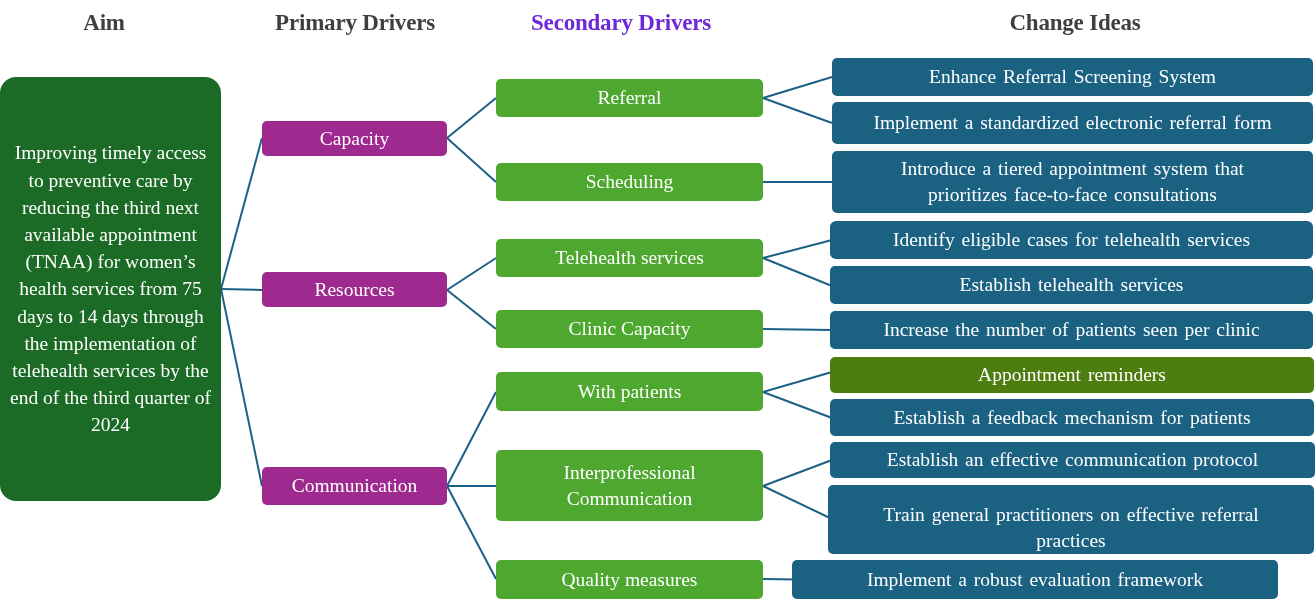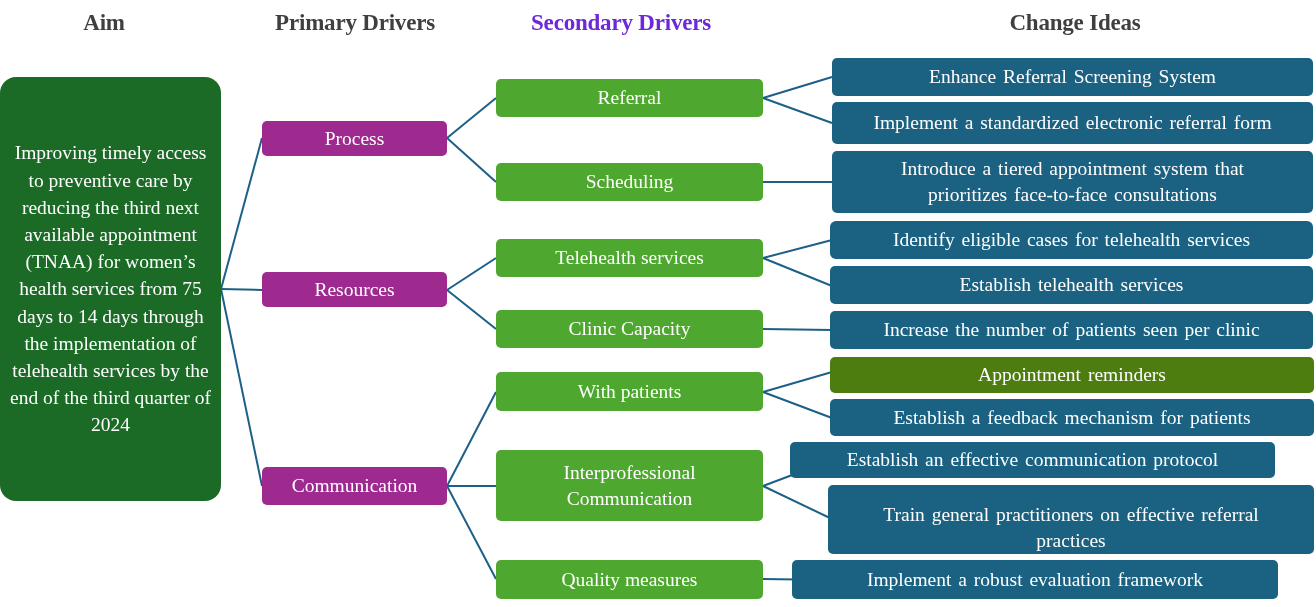--- a/index.html
+++ b/index.html
@@ -50,21 +50,21 @@
   <line x1="763" y1="486" x2="832" y2="460" style="stroke: rgb(29, 96, 135);"></line>
   <line x1="763" y1="486" x2="832" y2="519" style="stroke: rgb(29, 96, 135);"></line>
   <line x1="763" y1="579" x2="832" y2="580" style="stroke: rgb(29, 96, 135);"></line>
 </svg>
 
 <div class="box aim" style="left: 0px; top: 77px; width: 221px; height: 424px; background: rgb(27, 107, 38);">
   <span>Improving timely access to preventive care by reducing the third next available appointment (TNAA) for women’s health services from 75 days to 14 days through the implementation of telehealth services by the end of the third quarter of 2024</span>
 </div>
 
 <div class="box pri" style="left: 262px; top: 121px; width: 185px; height: 35px; background: rgb(159, 42, 143);">
-  <span>Process</span>
+  <span>Capacity</span>
 </div>
 <div class="box pri" style="left: 262px; top: 272px; width: 185px; height: 35px; background: rgb(159, 42, 143);">
   <span>Resources</span>
 </div>
 <div class="box pri" style="left: 262px; top: 467px; width: 185px; height: 38px; background: rgb(159, 42, 143);">
   <span>Communication</span>
 </div>
 
 <div class="box sec" style="left: 496px; top: 79px; width: 267px; height: 38px; background: rgb(78, 167, 46);">
   <span>Referral</span>
@@ -105,21 +105,21 @@
 </div>
 <div class="box chg" style="left: 830px; top: 311px; width: 483px; height: 38px; background: rgb(26, 97, 130);">
   <span>Increase the number of patients seen per clinic</span>
 </div>
 <div class="box chg" style="left: 830px; top: 357px; width: 484px; height: 36px; background: #4d7c0f;">
   <span>Appointment reminders</span>
 </div>
 <div class="box chg" style="left: 830px; top: 399px; width: 484px; height: 37px; background: rgb(26, 97, 130);">
   <span>Establish a feedback mechanism for patients</span>
 </div>
-<div class="box chg" style="left: 790px; top: 442px; width: 485px; height: 36px; background: rgb(26, 97, 130);">
+<div class="box chg" style="left: 830px; top: 442px; width: 485px; height: 36px; background: rgb(26, 97, 130);">
   <span>Establish an effective communication protocol</span>
 </div>
 <div class="box chg" style="left: 828px; top: 485px; width: 486px; height: 69px; padding: 0px 20px; background: rgb(26, 97, 130); align-items: flex-end;">
   <span>Train general practitioners on effective referral practices</span>
 </div>
 <div class="box chg" style="left: 792px; top: 560px; width: 486px; height: 39px; background: rgb(26, 97, 130);">
   <span>Implement a robust evaluation framework</span>
 </div>
 
 </body></html>

